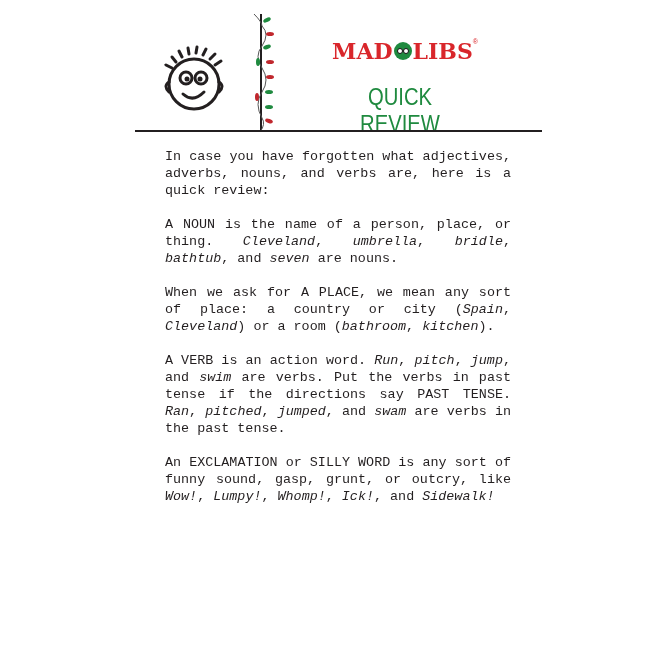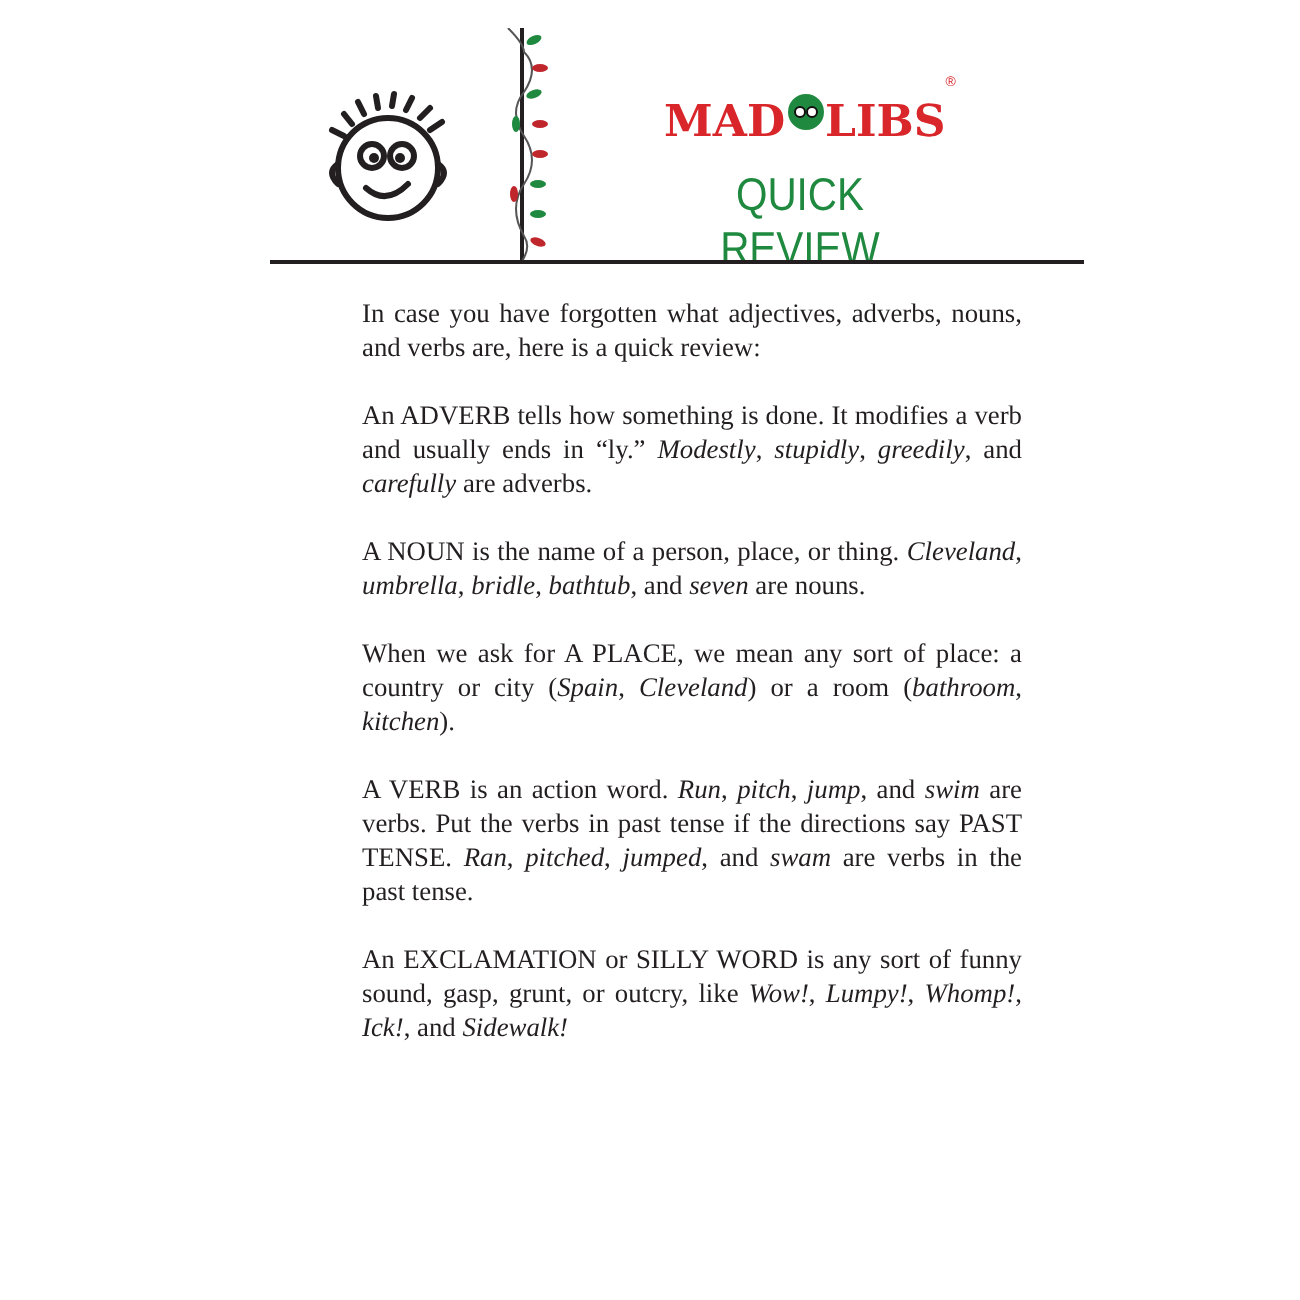--- a/index.html
+++ b/index.html
@@ -3,29 +3,29 @@
 <meta charset="utf-8">
 <style>
   html, body { margin: 0; padding: 0; background: #ffffff; }
   body { width: 650px; height: 650px; position: relative; overflow: hidden; font-family: "Liberation Serif", serif; color: #231f20; }
   .header { position: absolute; left: 0; top: 0; width: 650px; height: 140px; }
   .hline { position: absolute; left: 135px; top: 130px; width: 407px; height: 2px; background: #231f20; }
   .vline { position: absolute; left: 260px; top: 14px; width: 2px; height: 117px; background: #231f20; }
   .face { position: absolute; left: 160px; top: 40px; width: 70px; height: 80px; }
   .lights { position: absolute; left: 248px; top: 14px; width: 30px; height: 118px; }
   .logo { position: absolute; left: 330px; top: 38px; width: 150px; text-align: center; }
-  .logo-mad { display: inline-block; font-family: "DejaVu Serif", serif; font-weight: bold; font-size: 22px; color: #d9262b; letter-spacing: 0px; vertical-align: middle; margin-top: 10px; }
+  .logo-mad { display: inline-block; font-family: "DejaVu Serif", serif; font-weight: bold; font-size: 22px; color: #d9262b; letter-spacing: 0px; vertical-align: middle; }
   .logo-ball { display: inline-block; width: 18px; height: 18px; border-radius: 50%; background: #1f8a3f; vertical-align: middle; position: relative; margin: 0 1px; }
   .logo-ball::before, .logo-ball::after { content: ""; position: absolute; top: 6px; width: 4px; height: 4px; background: #fff; border-radius: 50%; border: 1px solid #111; }
   .logo-ball::before { left: 3px; }
   .logo-ball::after { left: 9px; }
   .logo-reg { font-size: 7px; color: #d9262b; vertical-align: top; font-family: "Liberation Sans", sans-serif; }
   .title { position: absolute; left: 320px; top: 84px; width: 160px; text-align: center; font-family: "Liberation Sans", sans-serif; font-size: 23px; color: #1f8a3f; letter-spacing: 0px; transform: scaleX(0.88); transform-origin: center; }
   .content { position: absolute; left: 165px; top: 148px; width: 346px; font-size: 13.4px; line-height: 17px; text-align: justify; }
-  .content p { margin: 0 0 17px 16px; }
+  .content p { margin: 0 0 17px 0; font-family: Liberation Mono, monospace; }
   .content i { font-style: italic; }
 </style>
 </head>
 <body>
 
 <div class="header">
   <svg class="face" viewBox="0 0 70 80">
     <g stroke="#231f20" stroke-width="3" fill="none" stroke-linecap="round">
       <line x1="16" y1="22" x2="12" y2="17"></line>
       <line x1="22" y1="17" x2="19" y2="11"></line>
@@ -66,18 +66,17 @@
     <span class="logo-mad">MAD</span><span class="logo-ball"></span><span class="logo-mad">LIBS</span><span class="logo-reg">®</span>
   </div>
 
   <div class="title">QUICK REVIEW</div>
 
   <div class="hline"></div>
 </div>
 
 <div class="content" id="content">
     <p>In case you have forgotten what adjectives, adverbs, nouns, and verbs are, here is a quick review:</p>
-    <p>An ADVERB tells how something is done. It modifies a verb and usually ends in “ly.” <i>Modestly</i>, <i>stupidly</i>, <i>greedily</i>, and <i>carefully</i> are adverbs.</p>
     <p>A NOUN is the name of a person, place, or thing. <i>Cleveland</i>, <i>umbrella</i>, <i>bridle</i>, <i>bathtub</i>, and <i>seven</i> are nouns.</p>
     <p>When we ask for A PLACE, we mean any sort of place: a country or city (<i>Spain</i>, <i>Cleveland</i>) or a room (<i>bathroom</i>, <i>kitchen</i>).</p>
     <p>A VERB is an action word. <i>Run</i>, <i>pitch</i>, <i>jump</i>, and <i>swim</i> are verbs. Put the verbs in past tense if the directions say PAST TENSE. <i>Ran</i>, <i>pitched</i>, <i>jumped</i>, and <i>swam</i> are verbs in the past tense.</p>
     <p>An EXCLAMATION or SILLY WORD is any sort of funny sound, gasp, grunt, or outcry, like <i>Wow!</i>, <i>Lumpy!</i>, <i>Whomp!</i>, <i>Ick!</i>, and <i>Sidewalk!</i></p>
   </div>
 
 </body></html>

